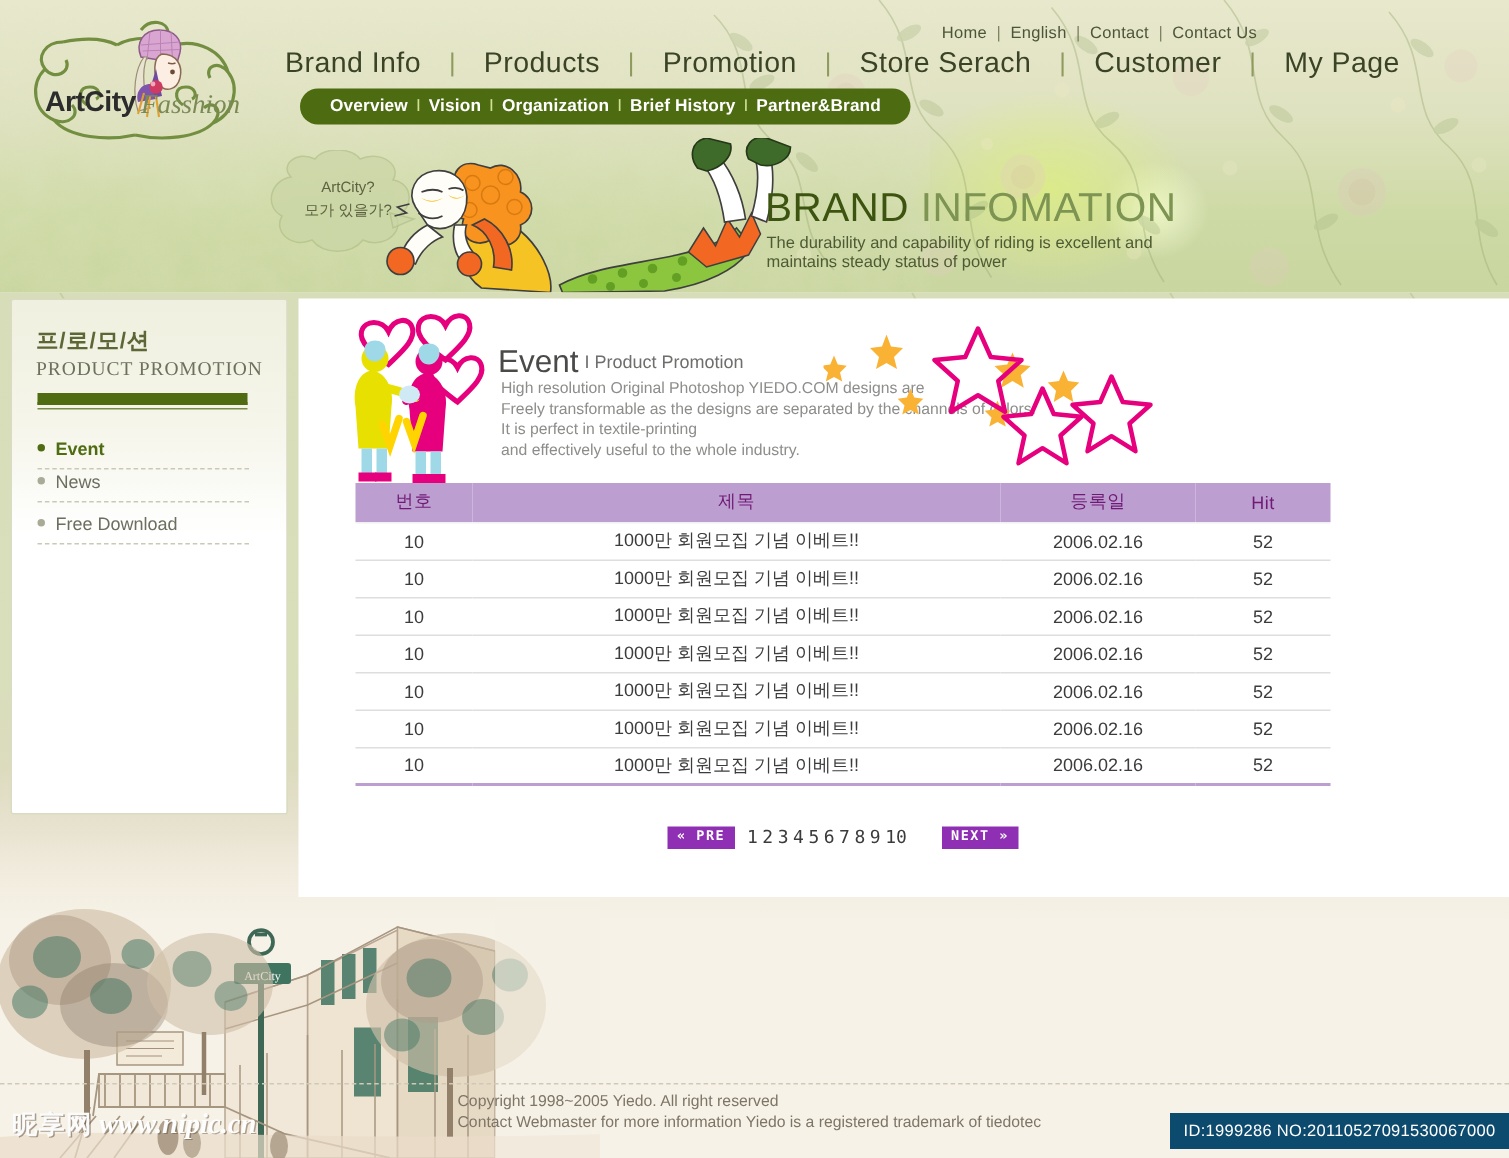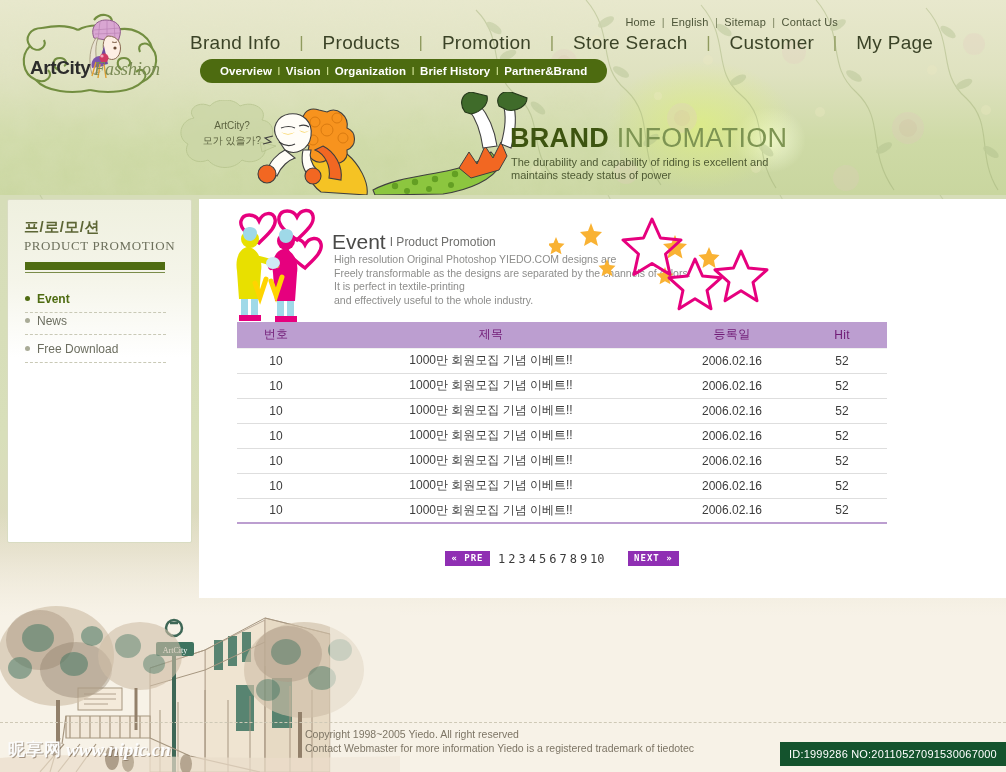--- a/index.html
+++ b/index.html
@@ -105,21 +105,21 @@
   }
 
   
   #illus { position: absolute; left: 255px; top: 92px; width: 280px; height: 103px; }
 
   
   #banner-title {
     position: absolute; left: 510px; top: 123px;
     font-size: 27px; letter-spacing: .3px; white-space: nowrap;
   }
-  #banner-title .b1 { color: #3d5410; font-weight: bold; margin-top: 20px; }
+  #banner-title .b1 { color: #3d5410; font-weight: normal; margin-top: 20px; }
   #banner-title .b2 { color: #7d9452; font-weight: normal; }
   #banner-sub {
     position: absolute; left: 511px; top: 156px;
     font-size: 11px; color: #4e5a33; line-height: 13px;
     white-space: nowrap;
   }
 
   
   #bodybg {
     position: absolute; left: 0; top: 195px;
@@ -295,21 +295,21 @@
     margin-left: 4px;
     text-shadow: 1px 1px 0 rgba(90,70,50,.45);
     vertical-align: middle;
     font-family: "Liberation Serif", "DejaVu Serif", serif;
   }
 
   
   #idstamp {
     position: absolute; right: 0; top: 742px;
     width: 226px; height: 24px;
-    background: #14532d;
+    background: #0c4a6e;
     color: #ffffff;
     font-size: 11px;
     line-height: 24px;
     text-align: center;
     letter-spacing: .2px;
   }
 </style>
 </head>
 <body>
 
@@ -419,21 +419,21 @@
       </g>
       <text x="18" y="66" font-family="Liberation Sans, sans-serif" font-size="19" font-weight="bold" fill="#2c2c2c" letter-spacing="-0.4">ArtCity</text>
       <text x="82" y="67" font-family="Liberation Serif, serif" font-size="18" font-style="italic" fill="#7a8a55">Fasshion</text>
     </svg>
 
     <div id="util-nav">
       <span class="item">Home</span>
       <span class="sep">|</span>
       <span class="item">English</span>
       <span class="sep">|</span>
-      <span class="item">Sitemap</span>
+      <span class="item">Contact</span>
       <span class="sep">|</span>
       <span class="item">Contact Us</span>
     </div>
 
     <div id="main-nav">
       <span class="navitem">Brand Info</span>
       <span class="navsep">|</span>
       <span class="navitem">Products</span>
       <span class="navsep">|</span>
       <span class="navitem">Promotion</span>

